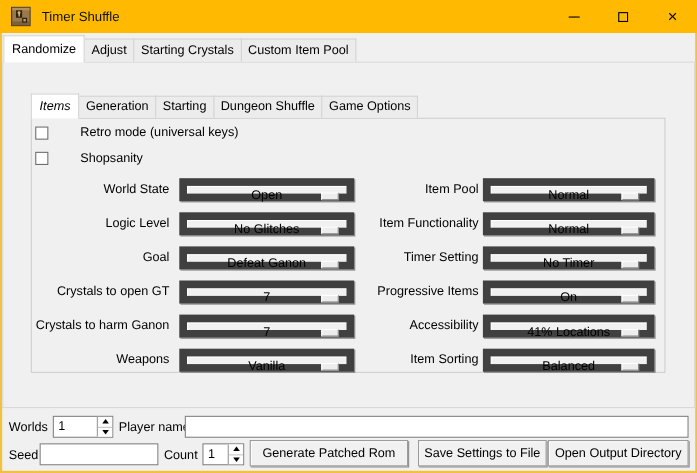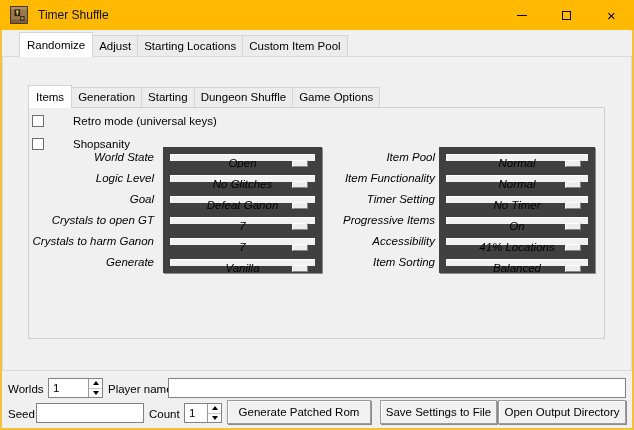--- a/index.html
+++ b/index.html
@@ -21,53 +21,53 @@
   .glyph-min { width:10px; height:1px; background:#000; }
   .glyph-max { width:9px; height:9px; border:1px solid #000; }
   .glyph-close { font-size:15px; line-height:15px; color:#000; font-weight:400; }
   
   .wbody {
     position:absolute; left:2px; right:2px; top:30px; bottom:2px;
     background:#f0f0f0;
   }
   
   .tabbar { position:absolute; display:flex; align-items:flex-end; z-index:3; }
-  .tabbar-outer { left:1px; top:1px; height:25px;padding-left:16px; }
+  .tabbar-outer { left:1px; top:1px; height:25px; }
   .tabbar-inner { left:25px; top:27px; height:23px; }
   .tab {
     background:#ececec; border:1px solid #d4d4d4; border-bottom:none;
     padding:0 6px; height:21px; line-height:20px; margin-right:-1px;
     white-space:nowrap;
   }
   .tab.active {
     background:#ffffff; height:25px; line-height:24px; padding:0 7px;
     position:relative; z-index:4; margin-bottom:-1px;
   }
   .tabbar-inner .tab { height:20px; line-height:19px; }
-  .tabbar-inner .tab.active { height:23px; line-height:22px; }
+  .tabbar-inner .tab.active { height:23px; line-height:22px;font-style:italic; }
   
   .outer-pane {
     position:absolute; left:0; top:26px; width:630px; height:315px;
     background:#f0f0f0; border:1px solid #d9d9d9; z-index:1;
   }
   .inner-pane {
     position:absolute; left:25px; top:50px; width:577px; height:232px;
     background:#f0f0f0; border:1px solid #cfcfcf; z-index:2;
   }
   
   .check-row { position:absolute; left:3px; display:flex; align-items:center; height:18px; }
   .check-row .box {
     width:12px; height:12px; background:#fff; border:1px solid #6e6e6e; margin-right:6px; flex:none;
   }
   .check-row .cb-label { white-space:nowrap;margin-left:23px; }
   
   .opts {
-    position:absolute; left:0; top:39px;
+    position:absolute; left:0; top:54px;
     display:grid; grid-template-columns:134px 159px 117px 156px;
-    grid-auto-rows:21px; row-gap:0;font-style:italic;
+    grid-auto-rows:21px; row-gap:10px;
   }
   .opt-label { text-align:right; line-height:21px; white-space:nowrap; overflow:hidden; }
   .opt-label.l { padding-right:9px; }
   .opt-label.r { padding-right:4px; }
   .opt-btn {
     position:relative; height:21px; background:#f1f1f1;
     border:7px solid #404040;
     box-shadow: inset 1px 1px 0 #ffffff, 1px 1px 0 #8a8a8a;
     text-align:center; line-height:19px; white-space:nowrap;
   }
@@ -126,21 +126,21 @@
         <span class="glyph-close">×</span>
       </div>
     </div>
   </div>
 
   <div class="wbody">
 
     <div class="tabbar tabbar-outer">
       <div class="tab active">Randomize</div>
       <div class="tab">Adjust</div>
-      <div class="tab">Starting Locations</div>
+      <div class="tab">Starting Crystals</div>
       <div class="tab">Custom Item Pool</div>
     </div>
 
     <div class="outer-pane">
 
       <div class="tabbar tabbar-inner">
         <div class="tab active">Items</div>
         <div class="tab">Generation</div>
         <div class="tab">Starting</div>
         <div class="tab">Dungeon Shuffle</div>
@@ -208,21 +208,21 @@
           <div class="opt-btn">
             <span>7</span>
             <span class="menu-bar"></span>
           </div>
           <div class="opt-label r">Accessibility</div>
           <div class="opt-btn">
             <span>41% Locations</span>
             <span class="menu-bar"></span>
           </div>
 
-          <div class="opt-label l">Generate</div>
+          <div class="opt-label l">Weapons</div>
           <div class="opt-btn">
             <span>Vanilla</span>
             <span class="menu-bar"></span>
           </div>
           <div class="opt-label r">Item Sorting</div>
           <div class="opt-btn">
             <span>Balanced</span>
             <span class="menu-bar"></span>
           </div>
         </div>

